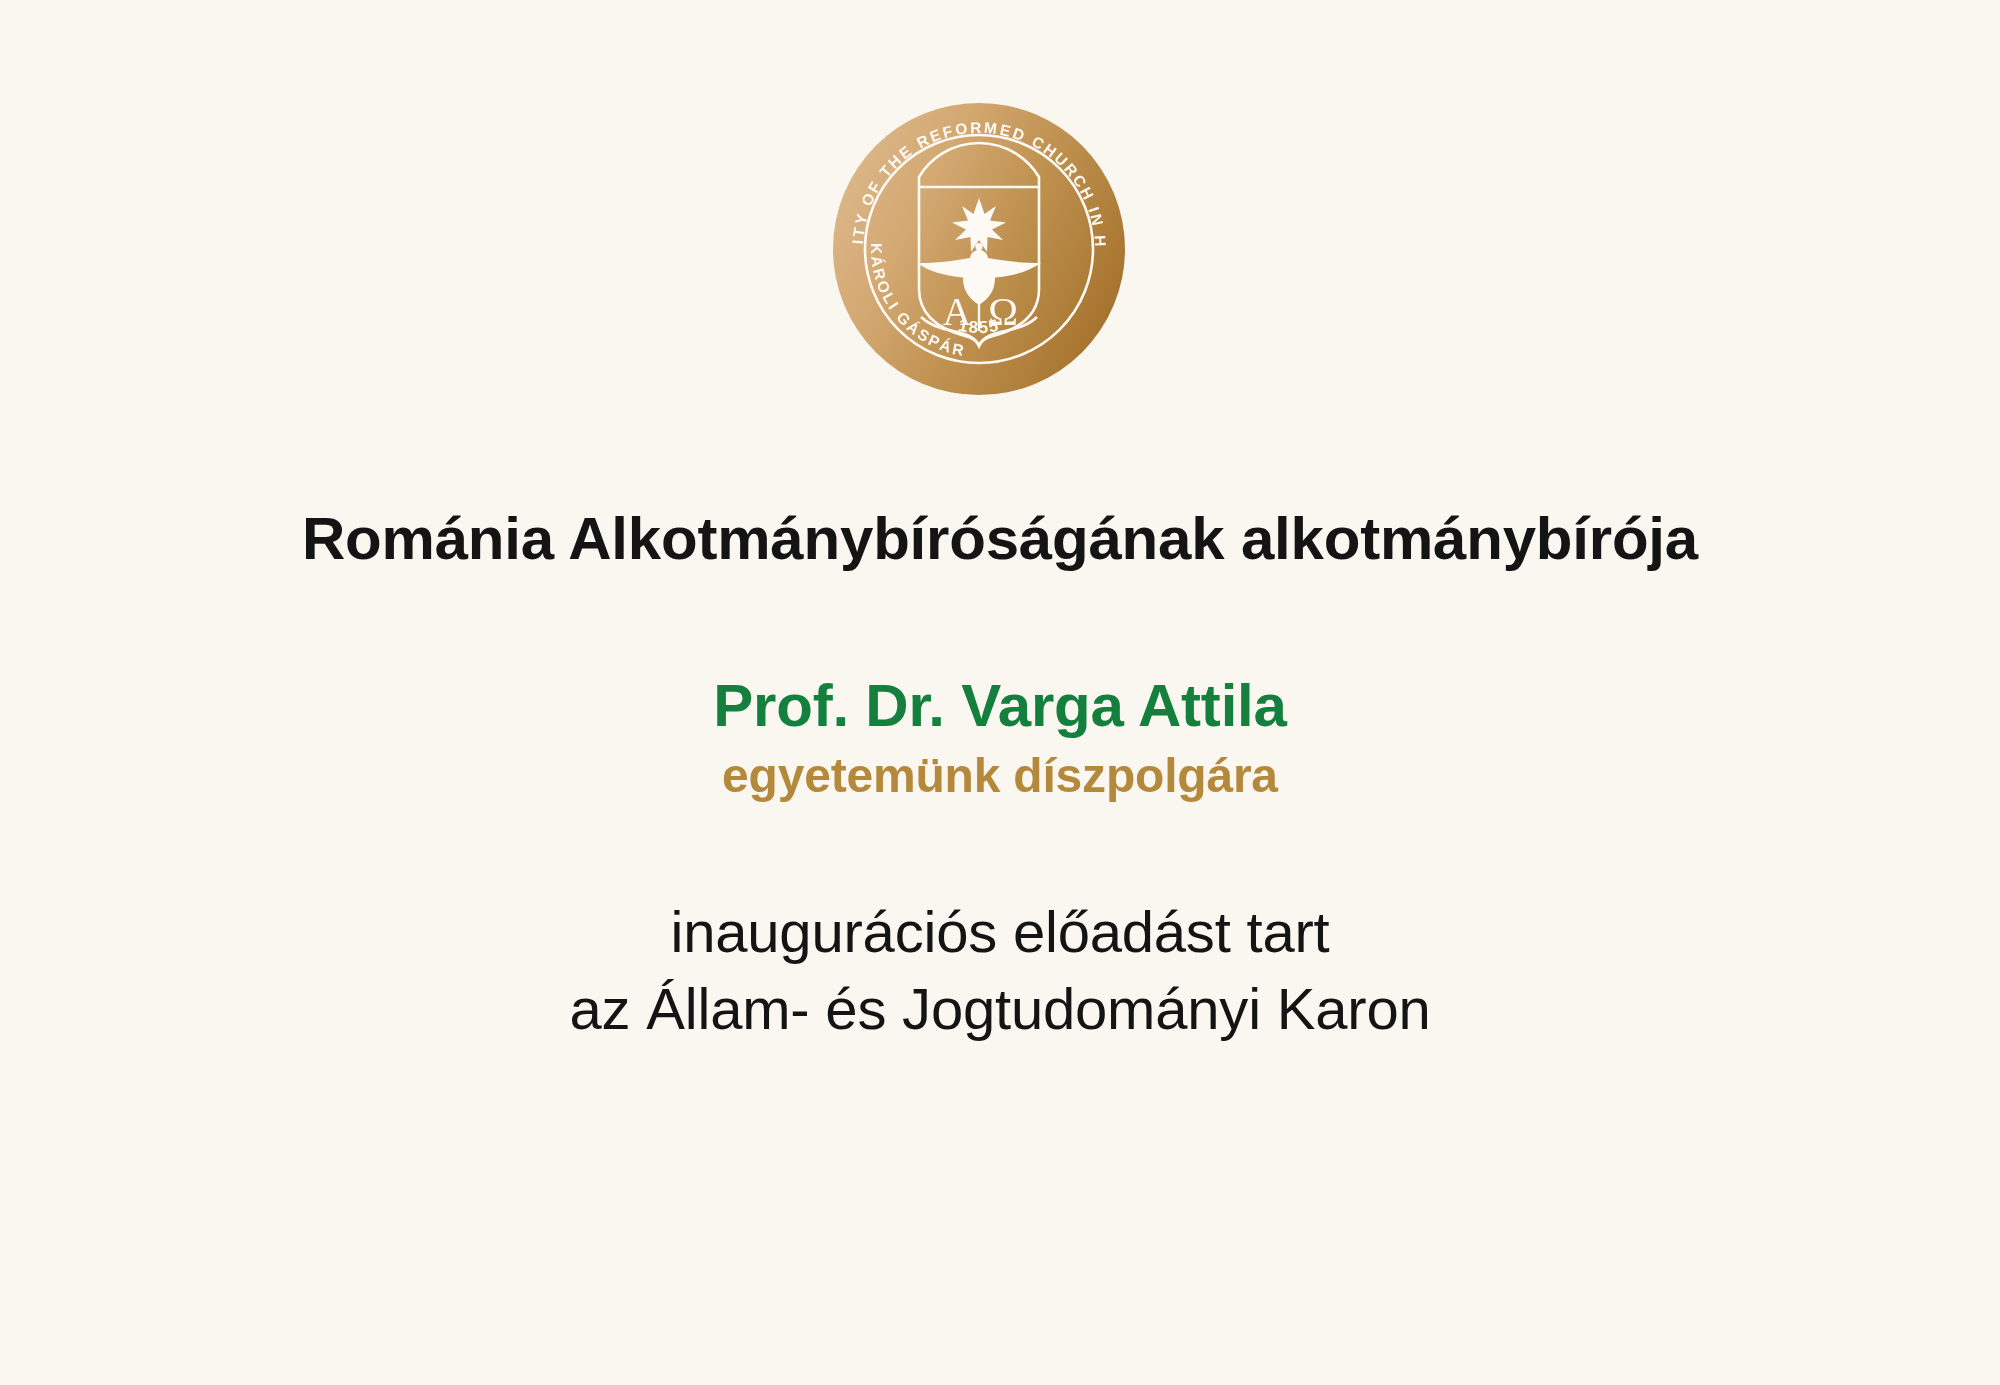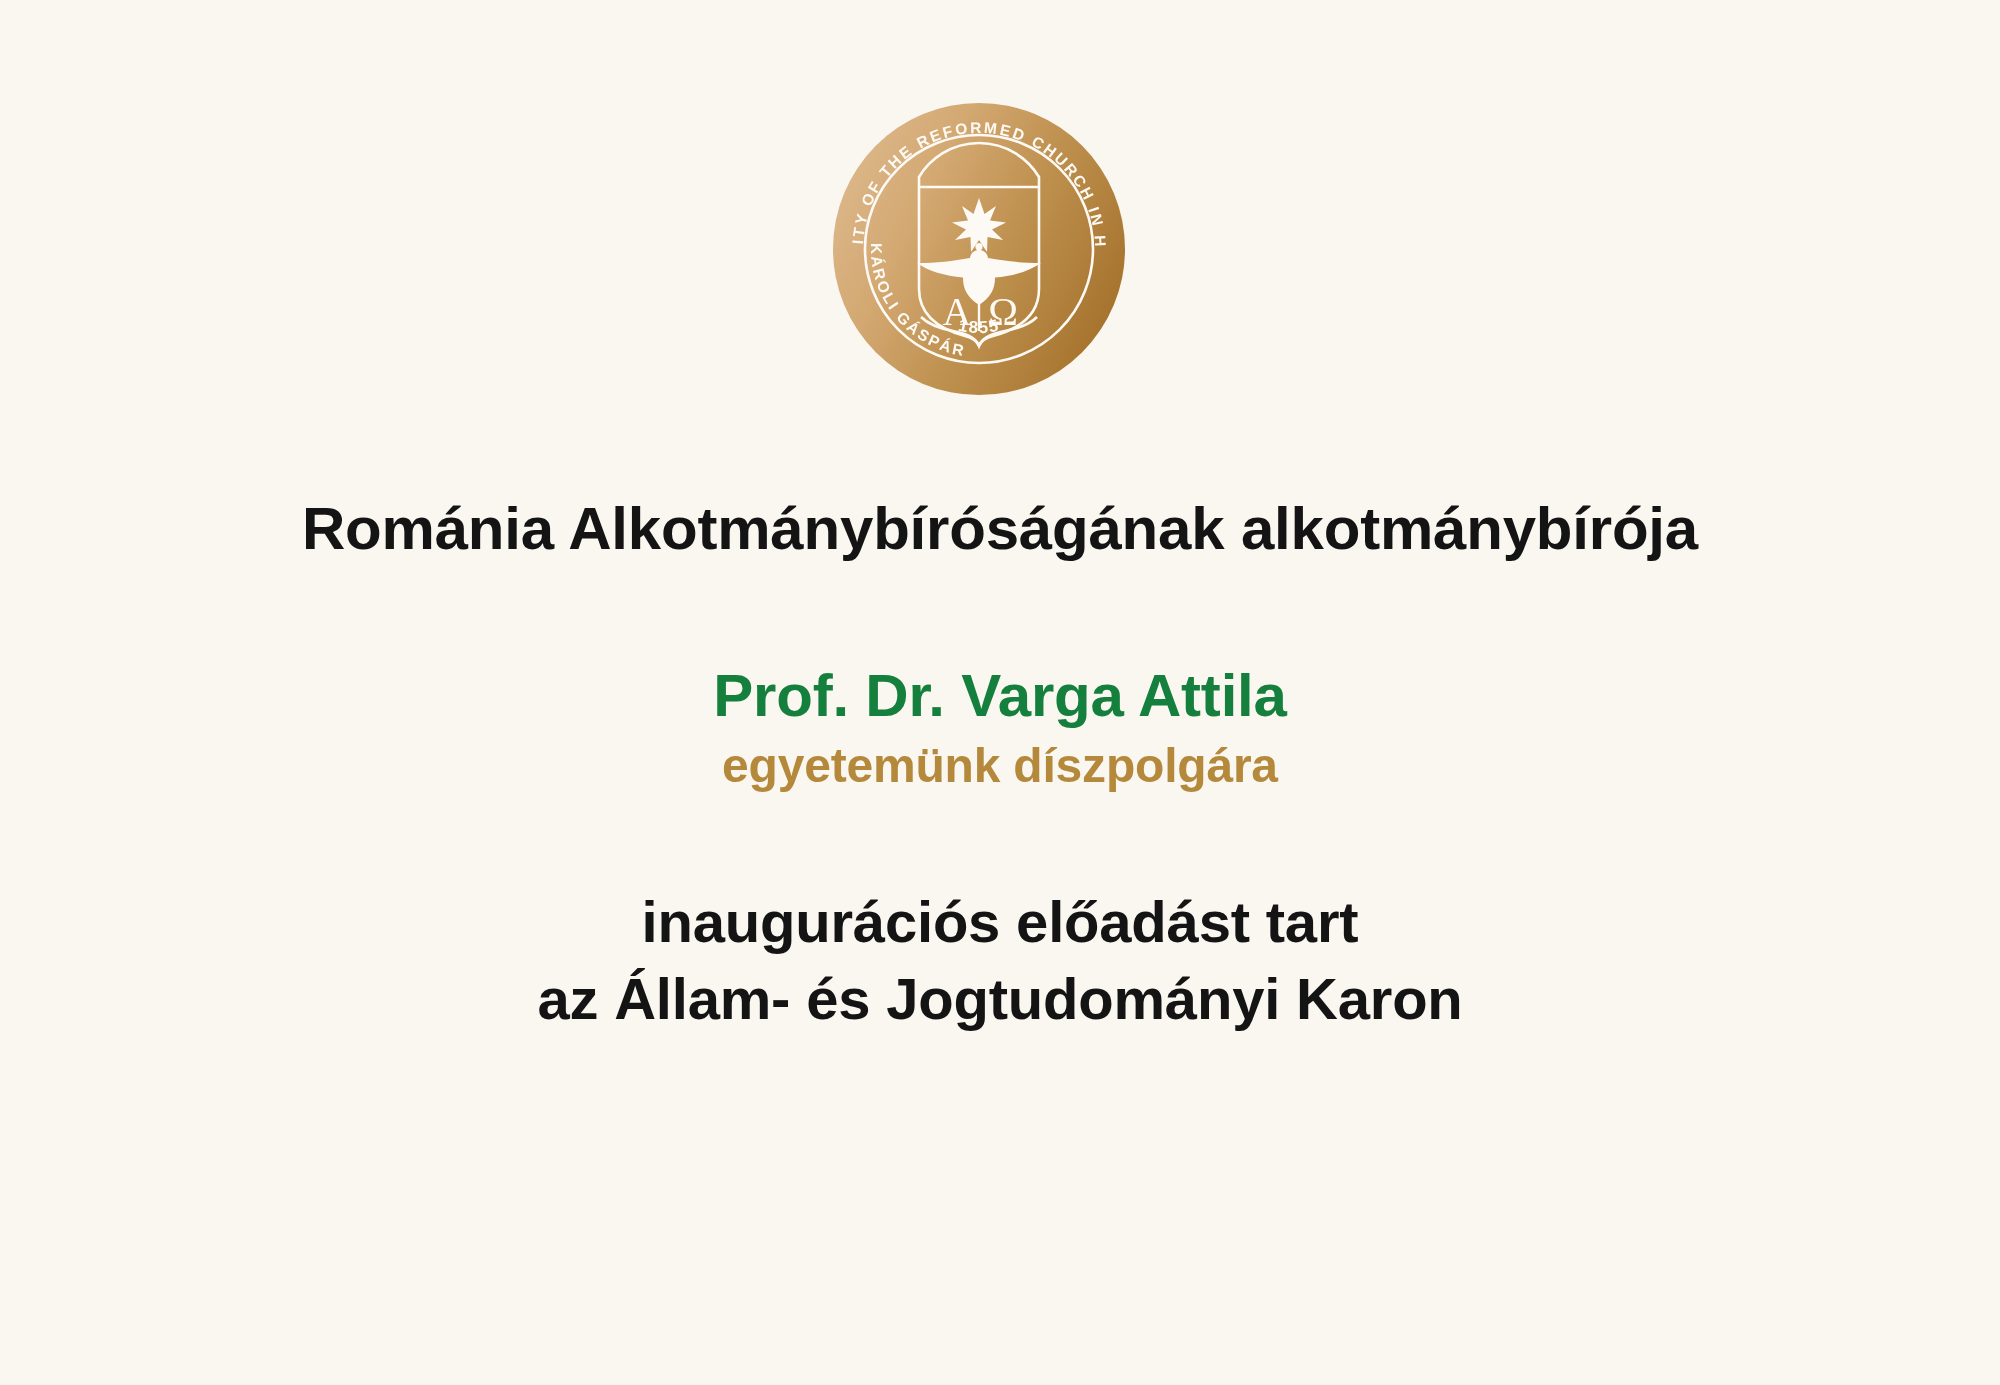--- a/index.html
+++ b/index.html
@@ -31,21 +31,21 @@
   .logo-wrap svg {
     display: block;
     width: 292px;
     height: 292px;
   }
 
   
   .text-block {
     position: absolute;
     left: 0;
-    top: 470px;
+    top: 480px;
     width: 2000px;
     text-align: center;
   }
   .line {
     display: block;
     white-space: nowrap;
     line-height: 1.18;
     letter-spacing: -0.2px;
   }
   .headline {
@@ -65,21 +65,21 @@
   }
   .gold-sub {
     font-size: 48px;
     font-weight: 700;
     color: #b5893b;
     margin: 0;
     padding-top: 6px;
   }
   .body-line {
     font-size: 58px;
-    font-weight: 700;
+    font-weight: 400;
     color: #141414;
     margin: 0;
   }
   .body-line.second { padding-top: 8px; }
 </style>
 </head>
 <body>
 
 <div class="slide">
 

